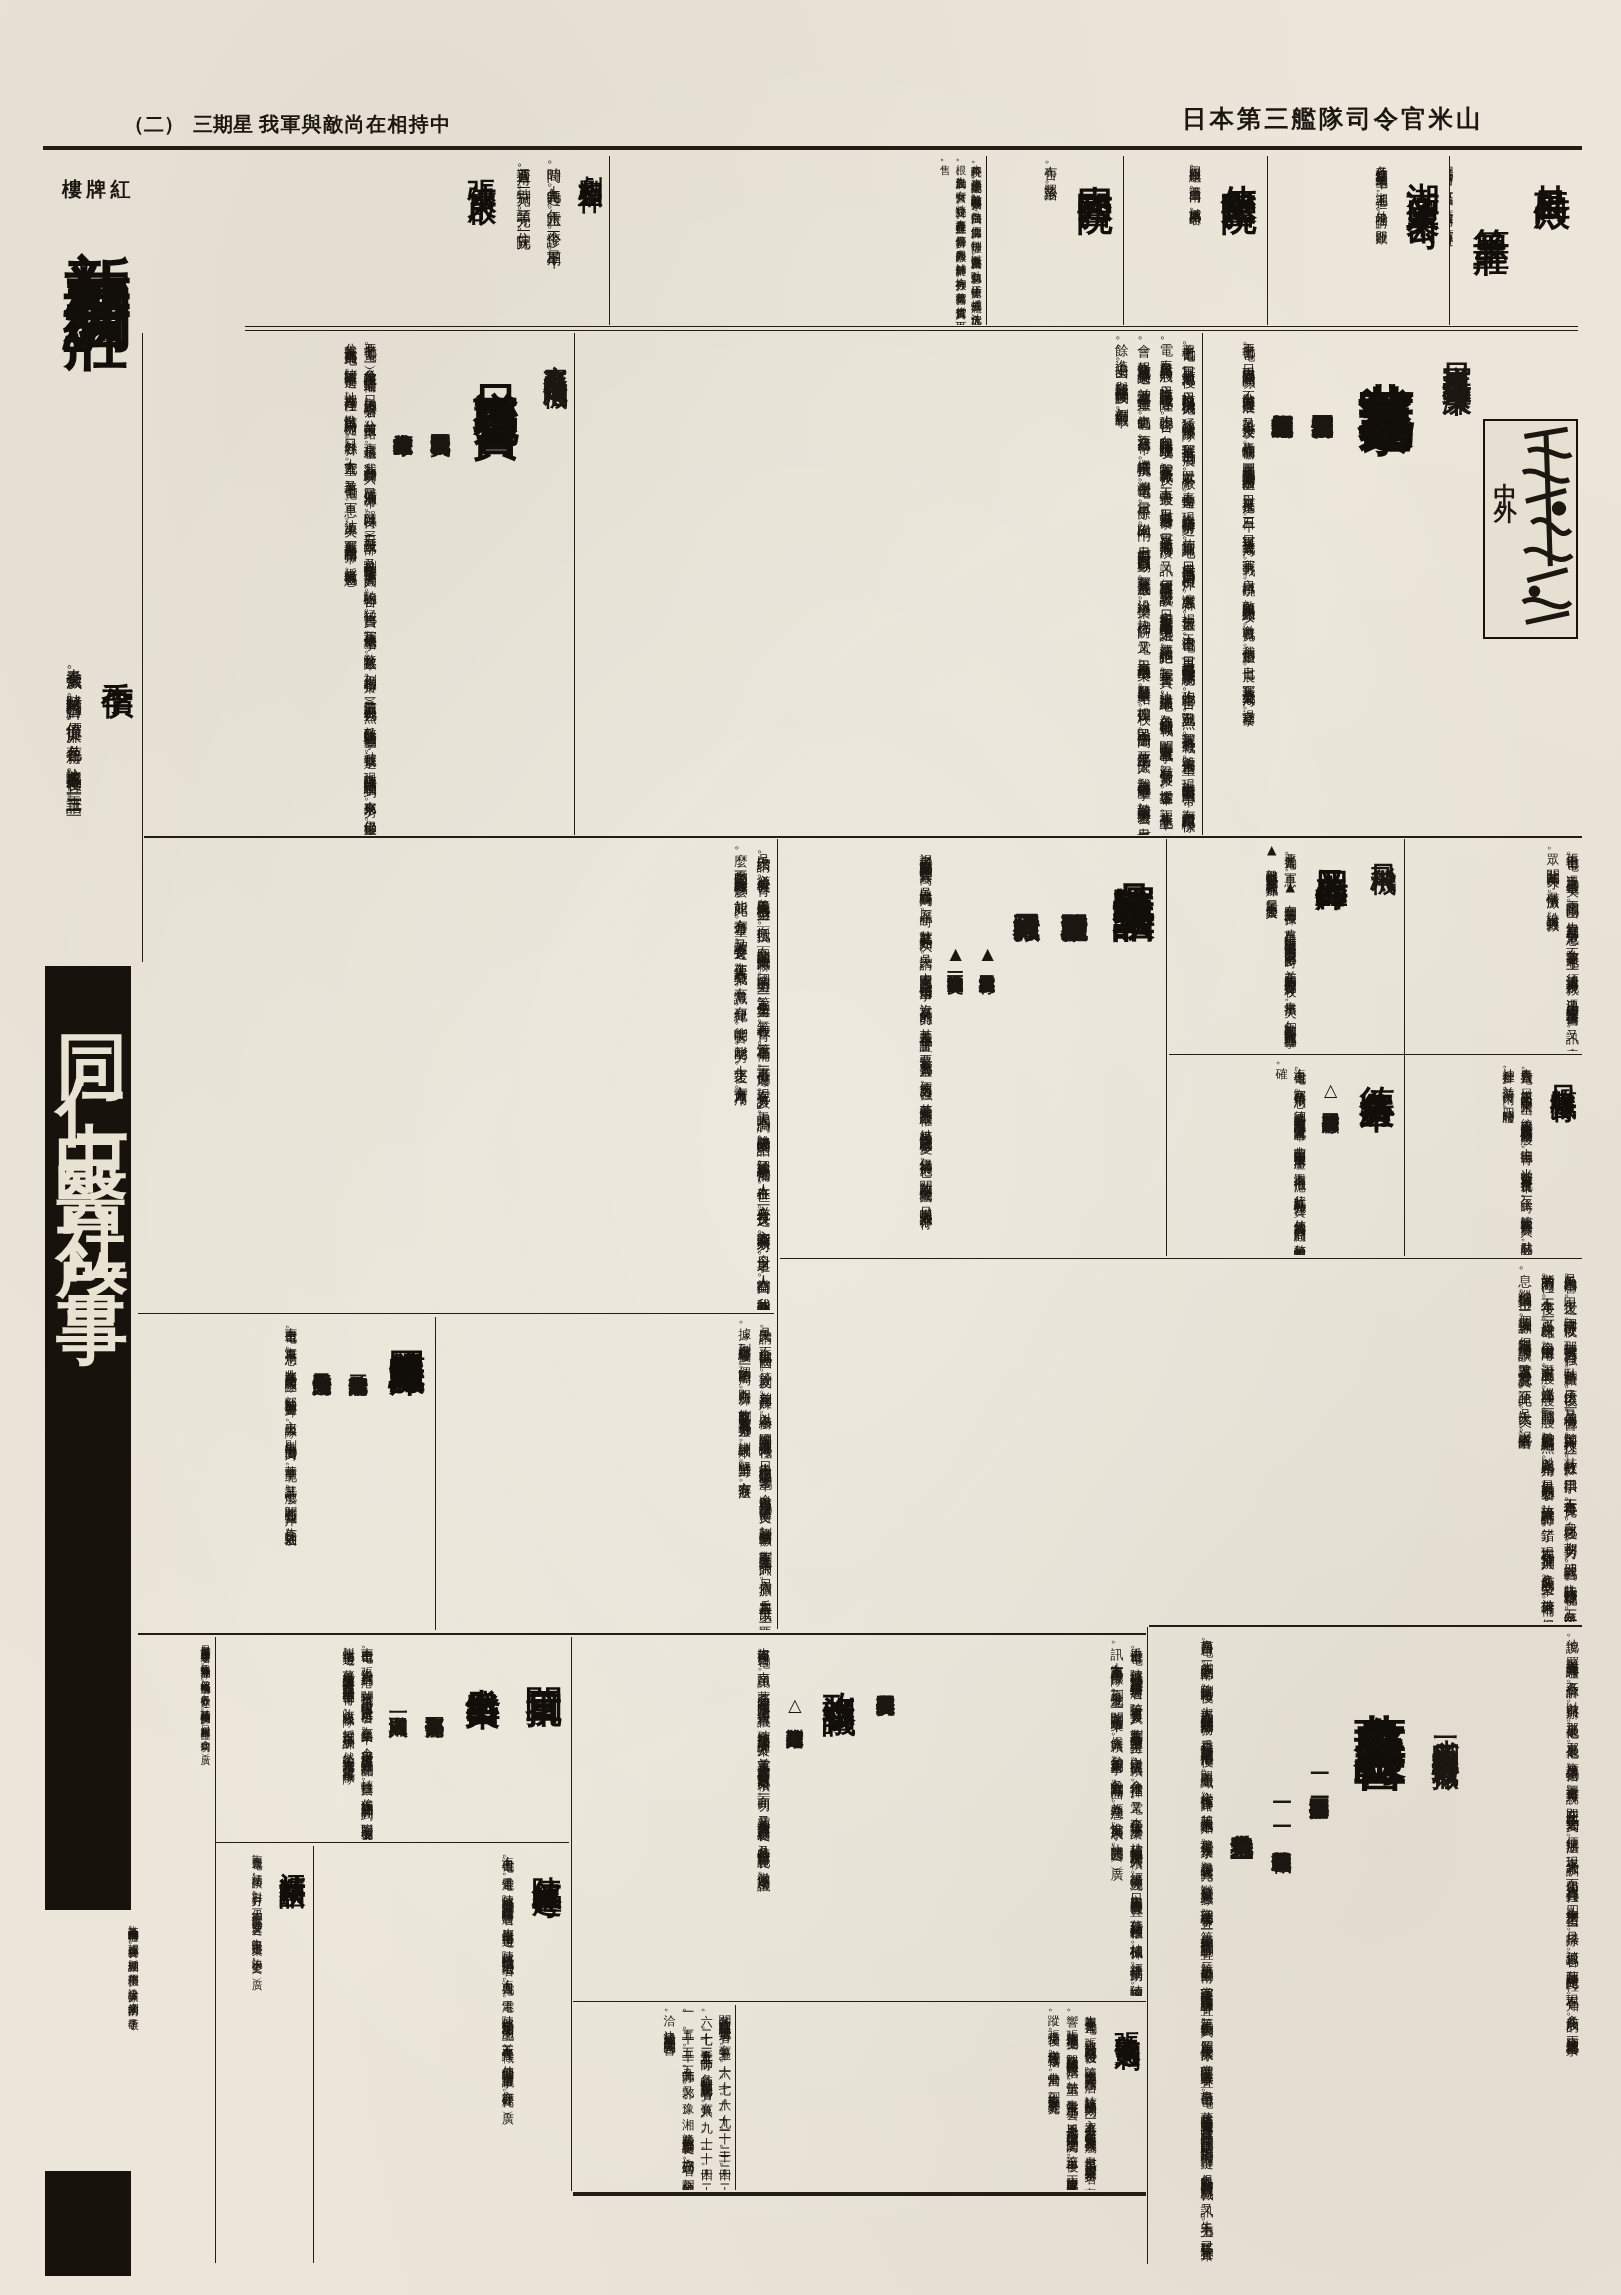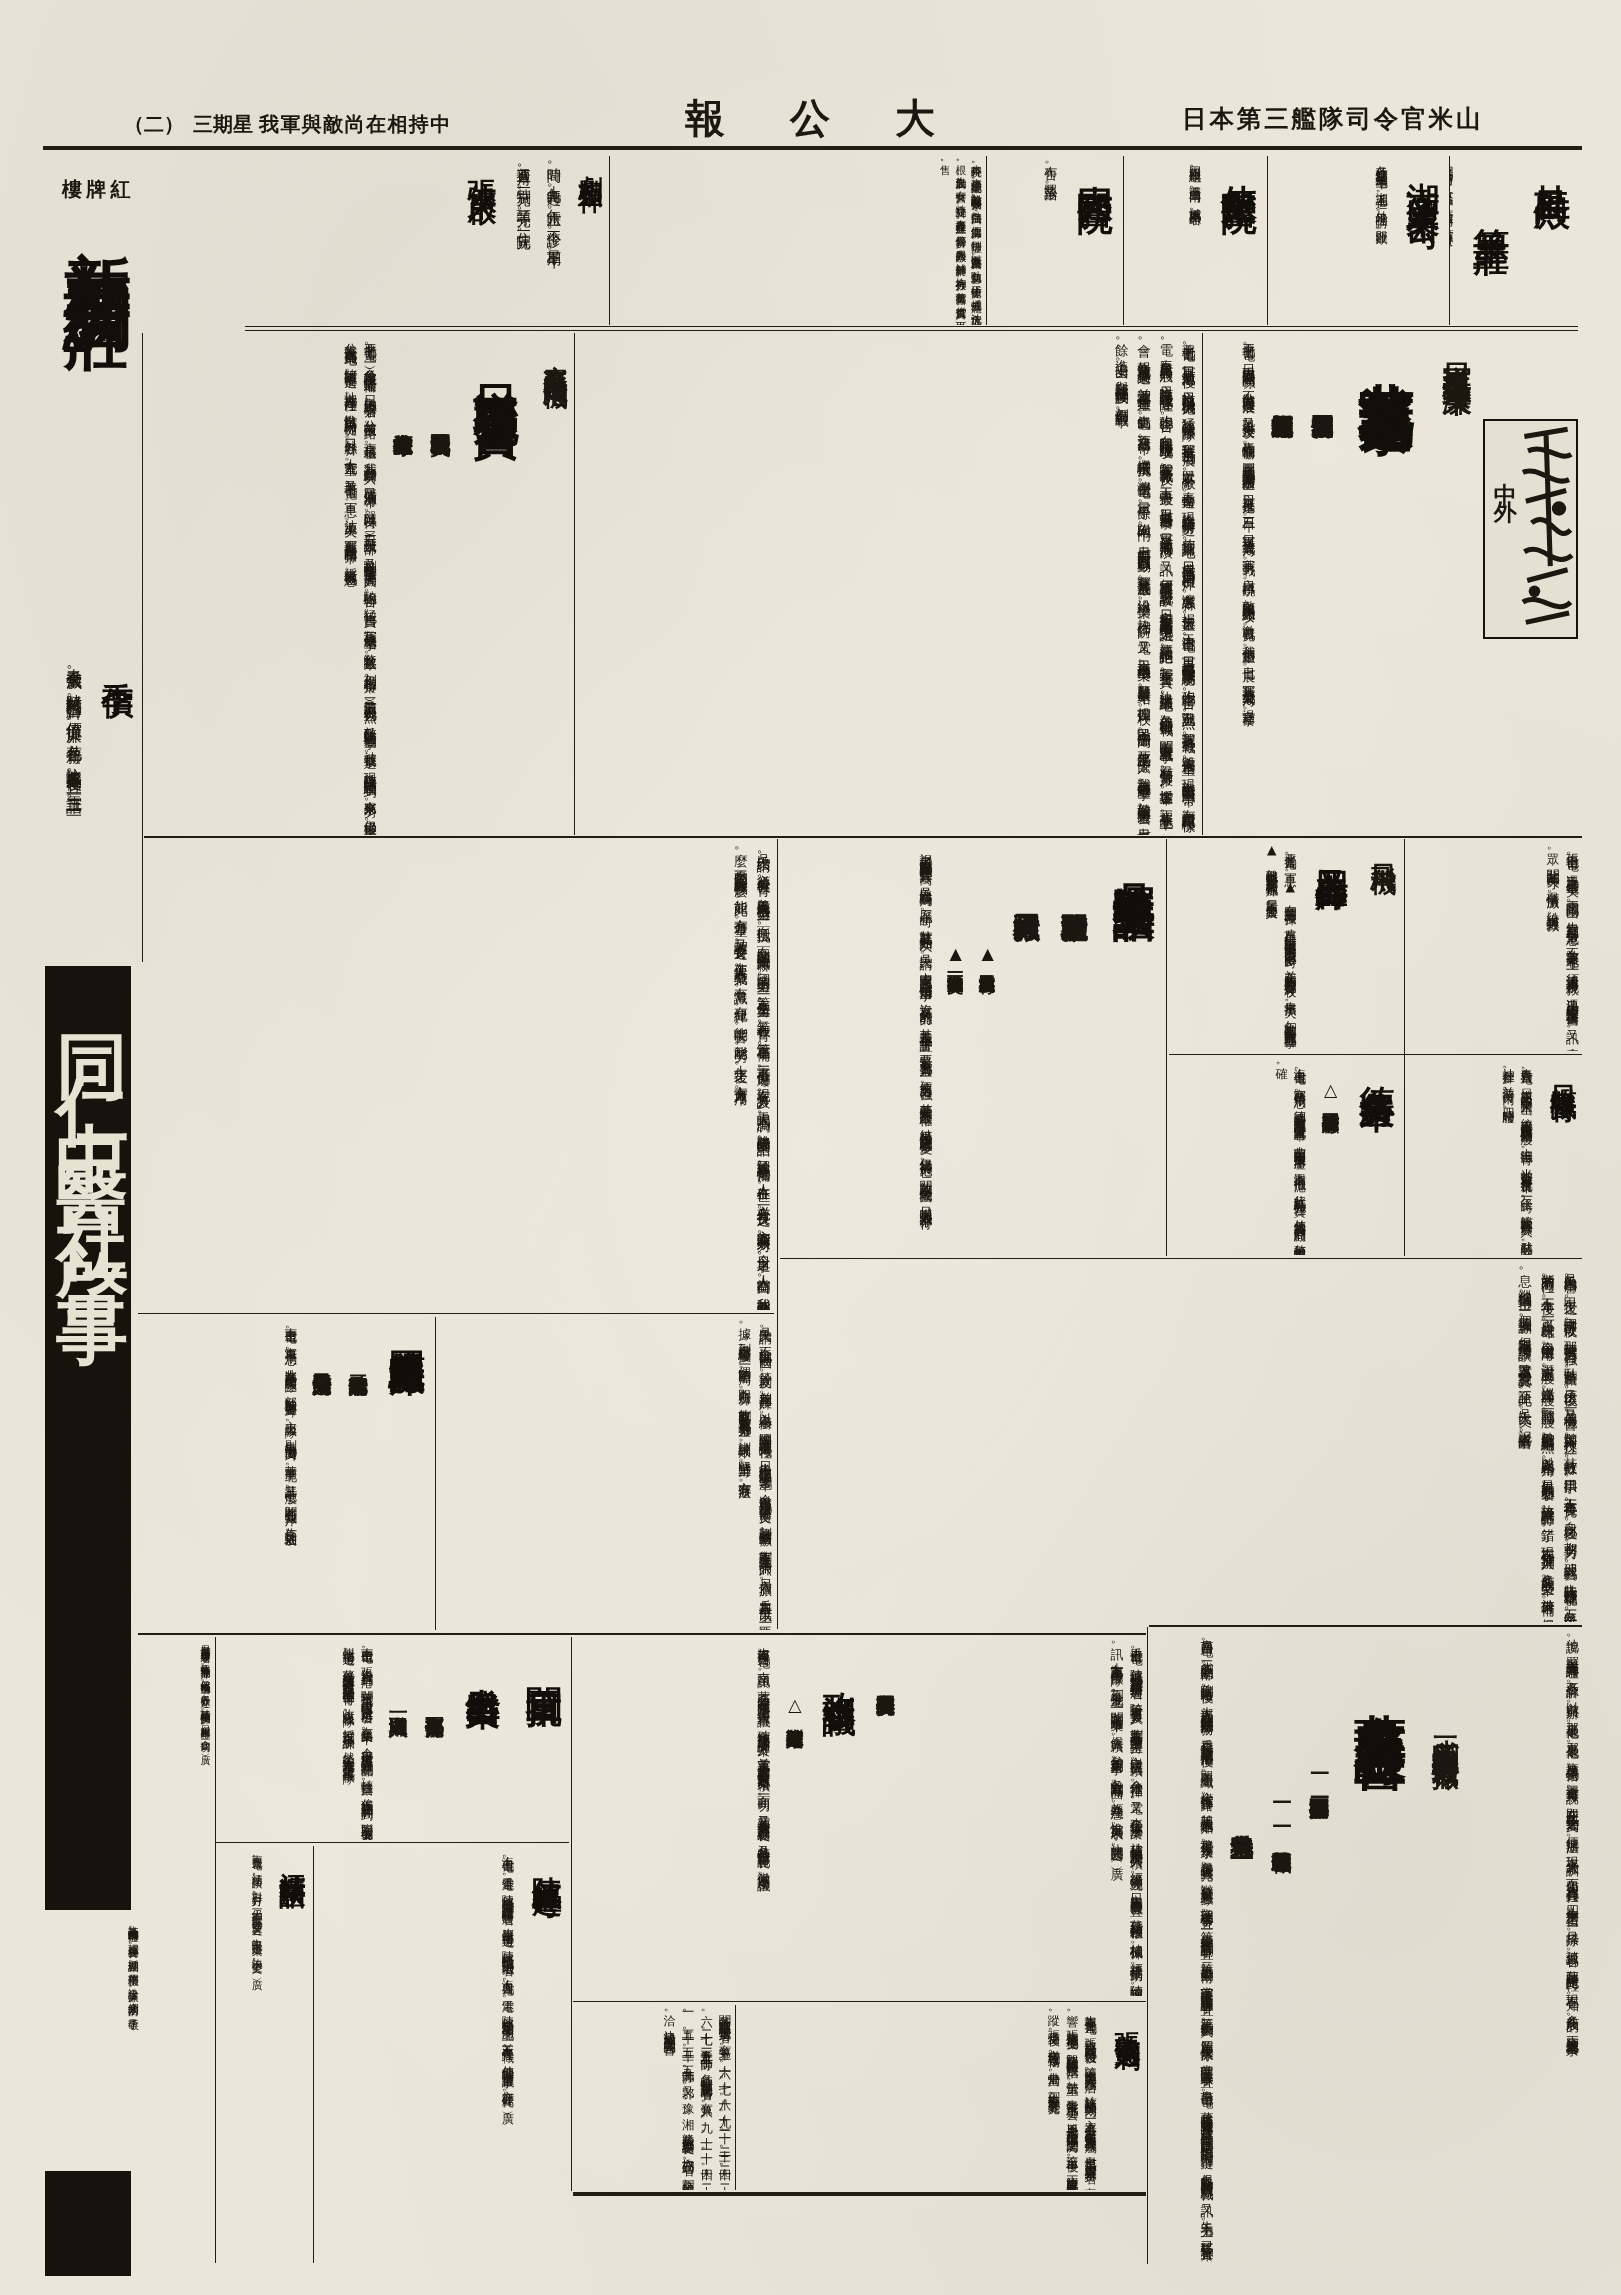--- a/index.html
+++ b/index.html
@@ -21,21 +21,20 @@
   .blackbox{position:absolute;background:#17120c;overflow:hidden;}
   .whitetext{color:#e8e2d2;}
   .zw-box{position:absolute;border:2.9px solid #17120c;background:#e6e0d2;overflow:hidden;}
 </style>
 </head>
 <body>
 
 <div class="page">
 
   <div class="h" style="left:1182px;top:102px;font-size:24.5px;font-weight:bold;letter-spacing:2.9px;">日本第三艦隊司令官米山</div>
-  <div class="h" style="left:685px;top:91px;font-size:40px;font-weight:bold;letter-spacing:65px;">報公大</div>
   <div class="h" style="left:259px;top:111px;font-size:20px;font-weight:bold;letter-spacing:1.4px;">我軍與敵尚在相持中</div>
   <div class="h" style="left:193px;top:111px;font-size:20px;font-weight:bold;">三期星</div>
   <div class="h" style="left:124px;top:111px;font-size:20px;font-weight:bold;">（二）</div>
   <div class="hr" style="left:43px;top:146px;width:1539px;height:4.3px;"></div>
 
   <div class="art" style="left:1450px;top:156px;width:128px;height:169px;">
     <div class="headline" style="font-size:36px;letter-spacing:5.8px;">桂禺殿</div>
     <div class="headline" style="font-size:36px;letter-spacing:5.8px;padding-top:43px;">筆墨莊</div>
     <div class="body" style="font-size:13px;">開設長沙新街。本店出品。精益求精。價值公道。</div>
   </div>

